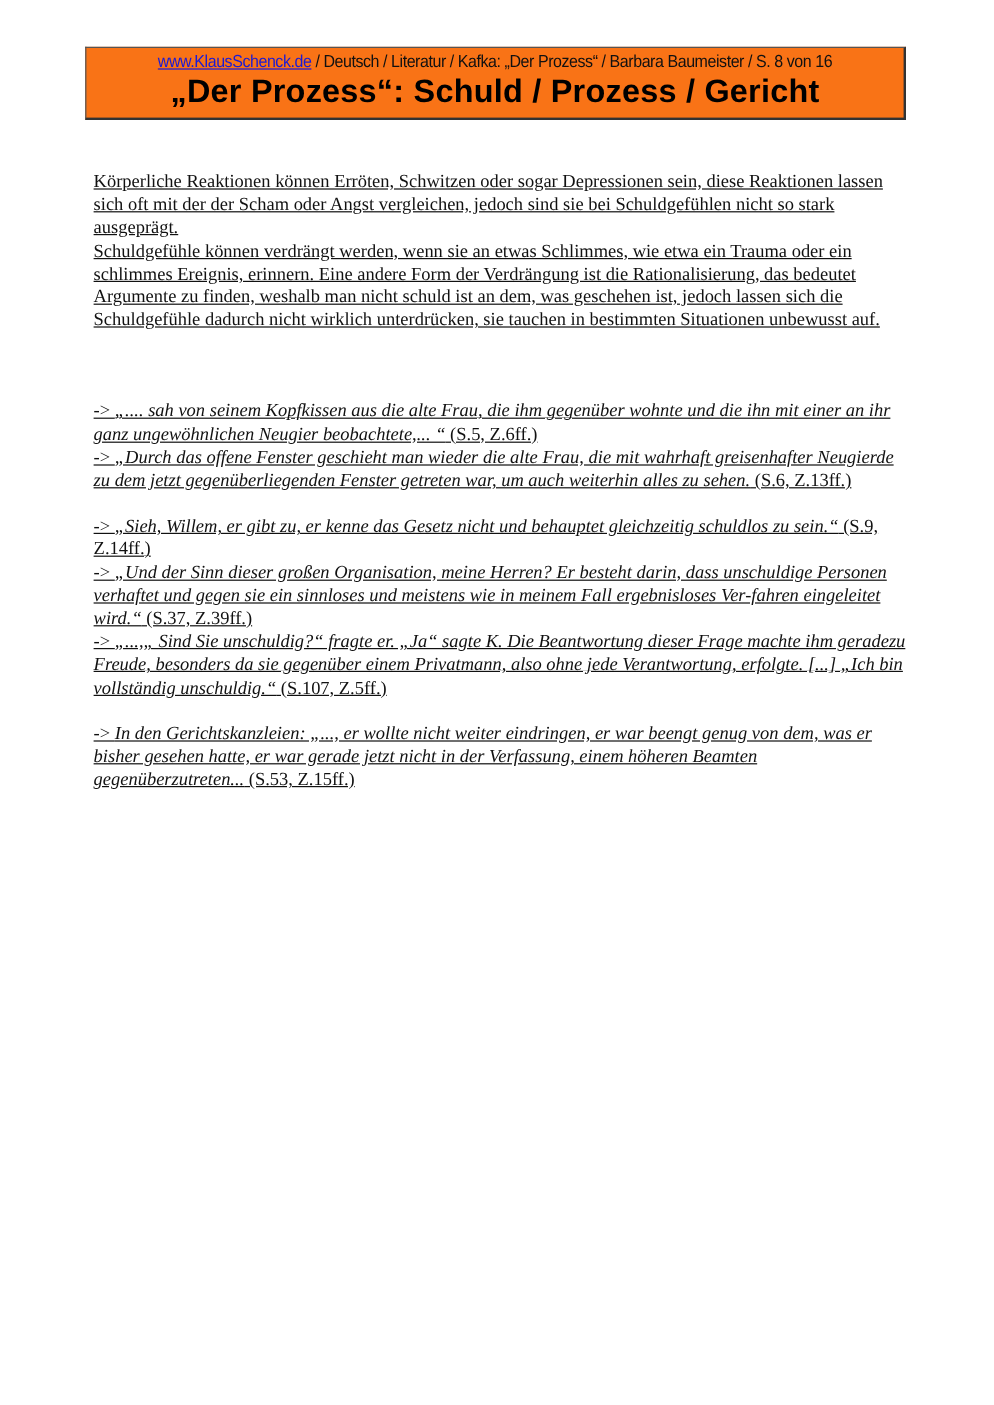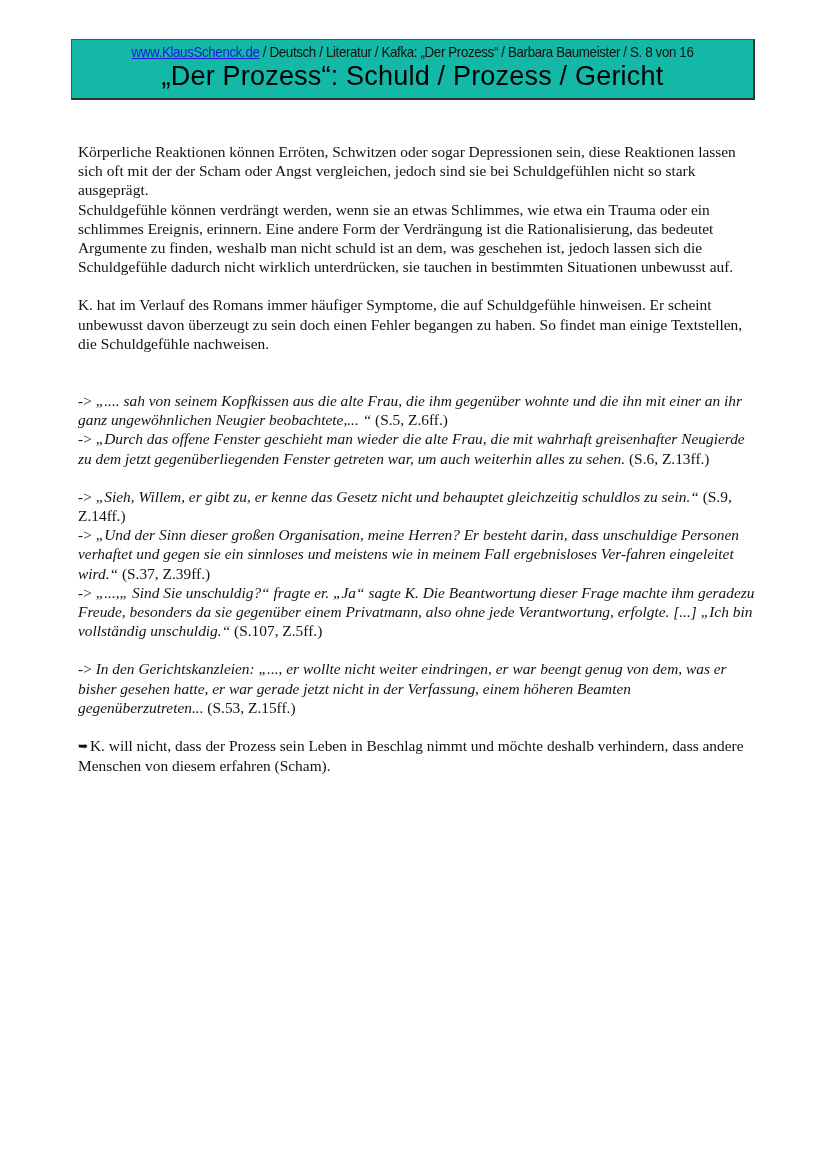--- a/index.html
+++ b/index.html
@@ -1,56 +1,55 @@
 <!DOCTYPE html>
 <html><head>
 <meta charset="utf-8">
 <style>
   html, body { margin: 0; padding: 0; background: #ffffff; }
   body { width: 828px; height: 1171px; position: relative; overflow: hidden;
          font-family: "Liberation Serif", "DejaVu Serif", serif; color: #111; }
   .header-box {
     position: absolute; left: 71px; top: 39px; width: 684px; height: 61px;
-    background: #14b8a6; border: 1px solid #555; border-bottom: 2px solid #333; border-right: 2px solid #333;
+    background: #f97316; border: 1px solid #555; border-bottom: 2px solid #333; border-right: 2px solid #333;
     box-sizing: border-box; text-align: center;
   }
   .breadcrumb-line {
     font-family: "Liberation Sans", "DejaVu Sans", sans-serif;
     font-size: 14.5px; letter-spacing: -0.4px; margin-top: 4px; color: #111;
     transform: scaleX(0.92); transform-origin: center;
   }
   .breadcrumb-line a { color: #1a1ad8; text-decoration: underline; }
   .page-title {
     font-family: "Liberation Sans", "DejaVu Sans", sans-serif;
-    font-weight: normal; font-size: 27px; margin-top: 1px; color: #000; letter-spacing: 0.2px;
+    font-weight: bold; font-size: 27px; margin-top: 1px; color: #000; letter-spacing: 0.2px;
   }
   .content {
     position: absolute; left: 78px; top: 142px; width: 680px;
     font-size: 15.4px; line-height: 19.2px;
   }
-  .content p { margin: 0; }
+  .content p { margin: 0; text-decoration: underline; }
   .gap-lg { height: 19px; }
   .gap-xl { height: 38px; }
   .quote { font-style: italic; }
   .ref { font-style: normal; }
   .bullet { display: inline-block; width: 12px; font-size: 12px; font-style: normal; vertical-align: 1px; }
 </style>
 </head>
 <body>
 
 <div class="header-box">
   <div class="breadcrumb-line"><a>www.KlausSchenck.de</a><span> / Deutsch /  Literatur / Kafka: „Der Prozess“ / Barbara Baumeister / S. 8 von 16</span></div>
   <div class="page-title">„Der Prozess“: Schuld / Prozess / Gericht</div>
 </div>
 
 <div class="content">
   <p>Körperliche Reaktionen können Erröten, Schwitzen oder sogar Depressionen sein, diese Reaktionen lassen sich oft mit der der Scham oder Angst vergleichen, jedoch sind sie bei Schuldgefühlen nicht so stark ausgeprägt.</p>
   <p>Schuldgefühle können verdrängt werden, wenn sie an etwas Schlimmes, wie etwa ein Trauma oder ein schlimmes Ereignis, erinnern. Eine andere Form der Verdrängung ist die Rationalisierung, das bedeutet Argumente zu finden, weshalb man nicht schuld ist an dem, was geschehen ist, jedoch lassen sich die Schuldgefühle dadurch nicht wirklich unterdrücken, sie tauchen in bestimmten Situationen unbewusst auf.</p>
   <div class="gap-lg"></div>
-  <p>K. hat im Verlauf des Romans immer häufiger Symptome, die auf Schuldgefühle hinweisen. Er scheint unbewusst davon überzeugt zu sein doch einen Fehler begangen zu haben. So findet man einige Textstellen, die Schuldgefühle nachweisen.</p>
   <div class="gap-xl"></div>
 
   <div>
     <p class="quote"><span class="ref">-&gt; </span><span>„.... sah von seinem Kopfkissen aus die alte Frau, die ihm gegenüber wohnte und die ihn mit einer an ihr ganz ungewöhnlichen Neugier beobachtete,... “</span><span class="ref"> (S.5, Z.6ff.)</span></p>
     <p class="quote"><span class="ref">-&gt; </span><span>„Durch das offene Fenster geschieht man wieder die alte Frau, die mit wahrhaft greisenhafter Neugierde zu dem jetzt gegenüberliegenden Fenster getreten war, um auch weiterhin alles zu sehen.</span><span class="ref"> (S.6, Z.13ff.)</span></p>
   </div>
   <div class="gap-lg"></div>
 
   <div>
     <p class="quote"><span class="ref">-&gt;  </span><span>„Sieh, Willem, er gibt zu, er kenne das Gesetz nicht und behauptet gleichzeitig schuldlos zu sein.“</span><span class="ref"> (S.9, Z.14ff.)</span></p>
@@ -58,15 +57,14 @@
     <p class="quote"><span class="ref">-&gt; </span><span>„...,„ Sind Sie unschuldig?“ fragte er. „Ja“ sagte K. Die Beantwortung dieser Frage machte ihm geradezu Freude, besonders da sie gegenüber einem Privatmann, also ohne jede Verantwortung, erfolgte. [...] „Ich bin vollständig unschuldig.“</span><span class="ref">  (S.107, Z.5ff.)</span></p>
   </div>
   <div class="gap-lg"></div>
 
   <div>
     <p class="quote"><span class="ref">-&gt; </span><span>In den Gerichtskanzleien: „..., er wollte nicht weiter eindringen, er war beengt genug von dem, was er bisher gesehen hatte, er war gerade jetzt nicht in der Verfassung, einem höheren Beamten gegenüberzutreten...</span><span class="ref"> (S.53, Z.15ff.)</span></p>
   </div>
   <div class="gap-lg"></div>
 
   <div>
-    <p><span class="bullet">➥</span><span>K. will nicht, dass der Prozess sein Leben in Beschlag nimmt und möchte deshalb verhindern, dass andere Menschen von diesem erfahren (Scham).</span></p>
   </div>
 </div>
 
 </body></html>

